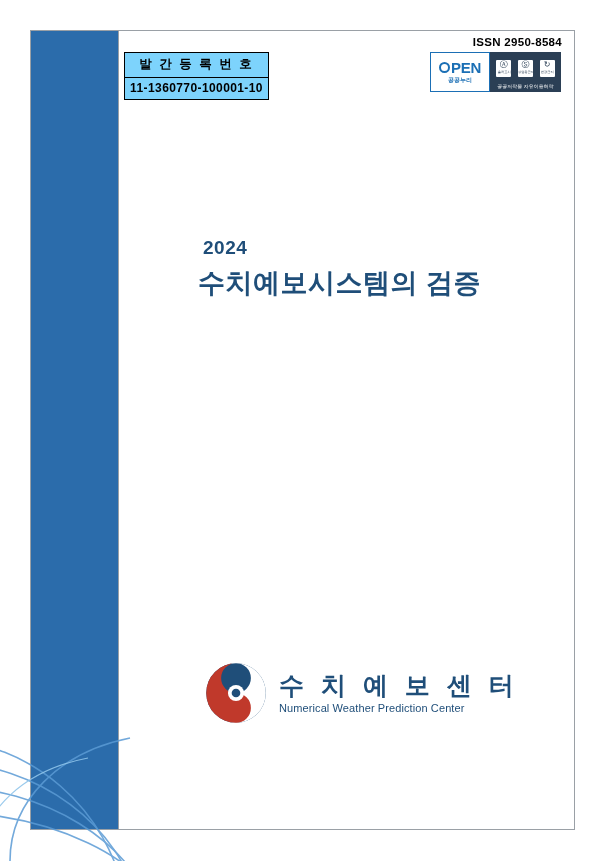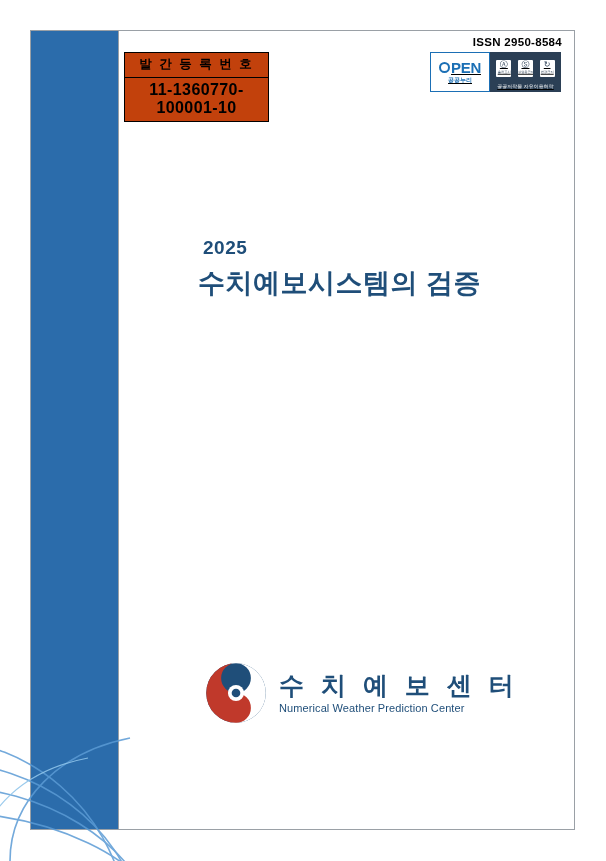--- a/index.html
+++ b/index.html
@@ -53,35 +53,35 @@
     pointer-events: none;
   }
   
   .reg-box {
     position: absolute;
     left: 124px;
     top: 52px;
     width: 145px;
     border: 1px solid #000;
     box-sizing: border-box;
-    background: #c2410c;
+    background: #7dd3fc;
   }
   .reg-title {
     text-align: center;
     font-size: 12.5px;
     font-weight: bold;
     color: #000;
     letter-spacing: 2px;
     padding: 3px 0 4px 0;
     border-bottom: 1px solid #000;
     font-family: "Liberation Sans", sans-serif;
   }
   .reg-number {
     text-align: center;
-    font-size: 16px;
+    font-size: 12px;
     font-weight: bold;
     color: #000;
     padding: 3px 0 4px 0;
     letter-spacing: 0.4px;
   }
   
   .issn {
     position: absolute;
     right: 44px;
     top: 36px;
@@ -93,21 +93,20 @@
   }
   
   .badge-group {
     position: absolute;
     left: 430px;
     top: 52px;
     width: 131px;
     height: 40px;
     display: flex;
     align-items: stretch;
-    text-decoration: underline;
   }
   .open-badge {
     width: 60px;
     background: #ffffff;
     border: 1px solid #1b6fb5;
     box-sizing: border-box;
     display: flex;
     flex-direction: column;
     align-items: center;
     justify-content: center;
@@ -290,21 +289,21 @@
         </div>
         <div class="kogl-chip">
           <span class="glyph">↻</span>
           <span class="chip-cap">변경금지</span>
         </div>
       </div>
       <div class="kogl-caption">공공저작물 자유이용허락</div>
     </div>
   </div>
 
-  <div class="year">2025</div>
+  <div class="year">2024</div>
   <div class="main-title">수치예보시스템의 검증</div>
 
   <div class="logo-block">
     <svg class="taegeuk" viewBox="0 0 100 100">
       <circle cx="50" cy="50" r="48" fill="#1f4e79"></circle>
       <path d="M50 2 A48 48 0 0 1 50 98 A24 24 0 0 1 50 50 A24 24 0 0 0 50 2 Z" fill="#ffffff"></path>
       <path d="M50 2 A48 48 0 0 0 50 98 A24 24 0 0 0 50 50 A24 24 0 0 1 50 2 Z" fill="#c0392b"></path>
       <circle cx="50" cy="50" r="13" fill="#ffffff"></circle>
       <circle cx="50" cy="50" r="7" fill="#1f4e79"></circle>
     </svg>

